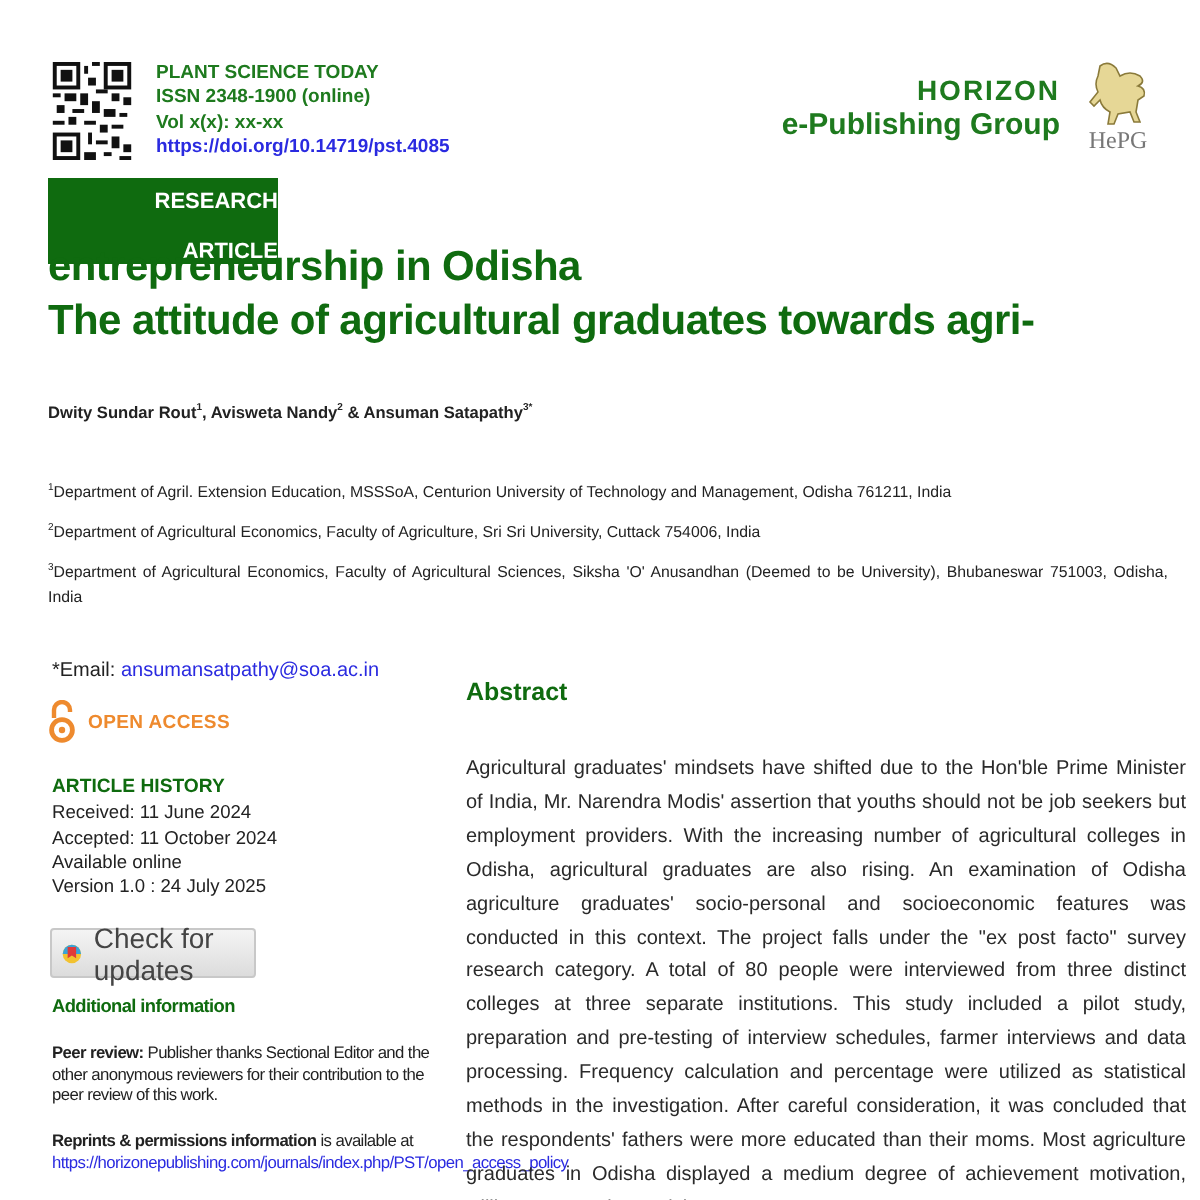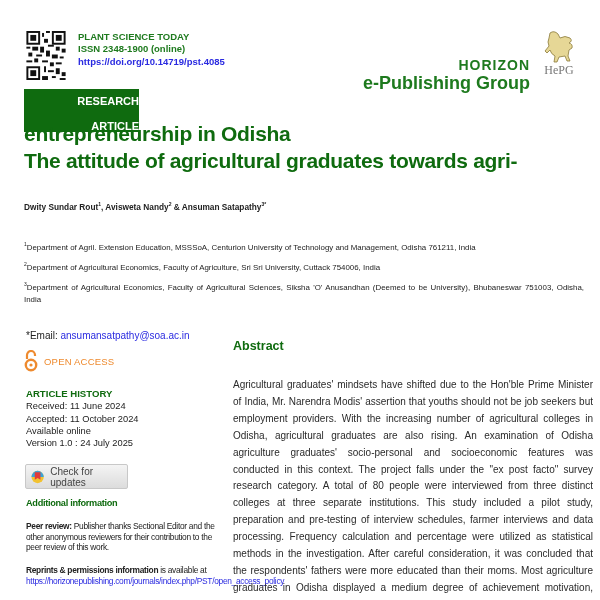--- a/index.html
+++ b/index.html
@@ -7,46 +7,46 @@
     body { position: relative; font-family: "Liberation Sans", sans-serif; color: #222; }
 
     .qr { position: absolute; left: 26px; top: 31px; width: 40px; height: 49px; }
     .journal { position: absolute; left: 78px; top: 31px; font-size: 9.5px; line-height: 12.4px; font-weight: bold; }
     .journal .name { color: #1e7a1e; }
     .journal .issn { color: #1e7a1e; }
     .journal .vol { color: #1e7a1e; }
     .journal .doi { color: #2a2ae0; }
 
     .publisher { position: absolute; right: 70px; top: 36px; text-align: right; font-weight: bold; color: #1e7a1e; }
-    .publisher .p1 { font-size: 14px; letter-spacing: 1px; line-height: 18px; margin-top: 20px; }
-    .publisher .p2 { font-size: 18px; line-height: 18px; }
+    .publisher .p1 { font-size: 14px; letter-spacing: 1px; line-height: 18px; }
+    .publisher .p2 { font-size: 15px; line-height: 18px; }
     .hepg-logo { position: absolute; left: 536px; top: 29px; width: 46px; height: 48px; }
 
     .badge { position: absolute; left: 24px; top: 89px; width: 115px; height: 43px; background: #0f6b0f; color: #fff; font-weight: bold; font-size: 11px; line-height: 25px; padding-left: 16px; text-align: right; }
 
     .title { position: absolute; left: 24px; top: 120px; width: 520px; font-size: 21px; line-height: 27px; font-weight: bold; color: #0f6b0f; letter-spacing: -0.3px; }
 
     .authors { position: absolute; left: 24px; top: 201px; font-size: 8.3px; font-weight: bold; color: #222; }
 
     .affil { position: absolute; left: 24px; font-size: 7.9px; line-height: 12px; color: #222; width: 560px; text-align: justify; }
     .affil sup, .authors sup { font-size: 5px; }
 
     .email { position: absolute; left: 26px; top: 330px; font-size: 10px; color: #222; }
     .email a { color: #2a2ae0; text-decoration: none; }
 
     .oa { position: absolute; left: 24px; top: 350px; display: flex; align-items: center; }
     .oa-icon { width: 14px; height: 22px; }
-    .oa-label { margin-left: 6px; font-size: 9.5px; font-weight: normal; color: #ee8a2e; letter-spacing: 0.2px; text-align: center; }
+    .oa-label { margin-left: 6px; font-size: 9.5px; font-weight: bold; color: #ee8a2e; letter-spacing: 0.2px; text-align: center; }
 
     .history { position: absolute; left: 26px; top: 388px; font-size: 9.3px; line-height: 12.3px; color: #222; }
     .history .h { color: #0f6b0f; font-weight: bold; font-size: 9.6px; }
 
     .cfu { position: absolute; left: 25px; top: 464px; width: 103px; height: 25px; background: linear-gradient(#f4f4f4, #dcdcdc); border: 1px solid #c8c8c8; border-radius: 2px; display: flex; align-items: center; padding-left: 5px; }
     .cfu-icon { width: 14px; height: 16px; }
-    .cfu-label { margin-left: 6px; font-size: 10px; color: #444; }
+    .cfu-label { margin-left: 6px; font-size: 14px; color: #444; }
 
     .addl { position: absolute; left: 26px; top: 498px; width: 200px; font-size: 8.4px; line-height: 10.8px; color: #222; letter-spacing: -0.3px; }
     .addl .h { color: #0f6b0f; font-weight: bold; font-size: 9.2px; margin-bottom: 12px; }
     .addl .b { font-weight: bold; margin-top: 23px; }
     .addl a { color: #2a2ae0; text-decoration: none; }
     .addl .gap { height: 12px; }
 
     .abs-h { position: absolute; left: 233px; top: 339px; font-size: 12.5px; font-weight: bold; color: #0f6b0f; }
     .abs-body { position: absolute; left: 233px; top: 377px; width: 360px; font-size: 10px; line-height: 16.9px; color: #2a2a2a; text-align: justify; }
   </style>
@@ -87,20 +87,21 @@
       <rect x="18" y="21" width="2" height="2"></rect>
       <rect x="8" y="23" width="3" height="2"></rect>
     <rect x="13" y="23" width="2" height="1"></rect>
       <rect x="17" y="24" width="3" height="1"></rect>
   </g>
 </svg>
 
 <div class="journal">
   <div class="name">PLANT SCIENCE TODAY</div>
   <div class="issn">ISSN 2348-1900 (online)</div>
+  <div class="vol">Vol x(x): xx-xx</div>
   <div class="doi">https://doi.org/10.14719/pst.4085</div>
 </div>
 
 <div class="publisher">
   <div class="p1">HORIZON</div>
   <div class="p2">e-Publishing Group</div>
 </div>
 <svg class="hepg-logo" viewBox="0 0 46 48">
   <path d="M14 4 q4 -3 8 1 l2 4 q5 -3 10 0 q3 3 -1 5 q4 1 3 5 l-3 2 l-1 6 l2 5 l-3 0 l-2 -5 l-6 1 l-2 5 l-3 0 l1 -6 q-4 -2 -5 -6 l-3 3 l-2 -2 l4 -5 q-2 -4 0 -8 z" fill="#e6d796" stroke="#8a7a3a" stroke-width="0.8"></path>
   <text x="23" y="45" text-anchor="middle" font-family="'Liberation Serif', serif" font-size="12" fill="#777">HePG</text>

